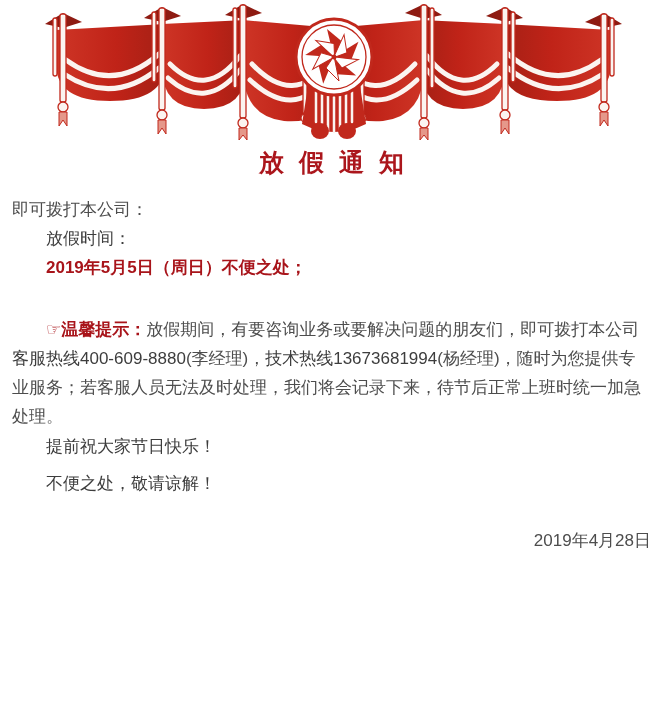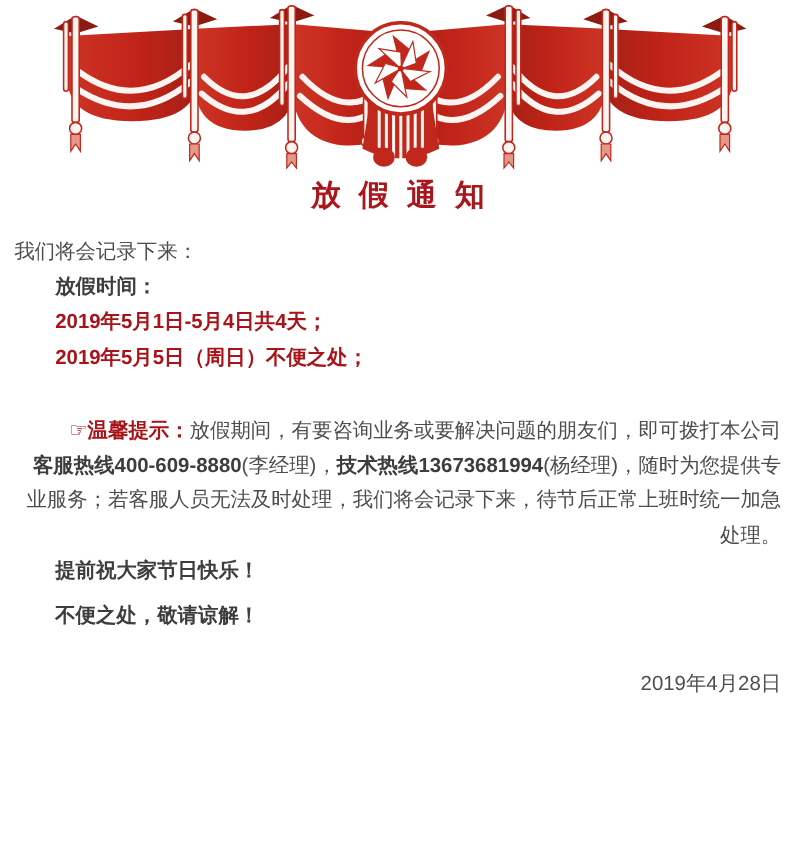--- a/index.html
+++ b/index.html
@@ -10,23 +10,23 @@
   }
   .banner { display:block; margin:0 auto; }
   .notice-title {
     margin:4px 0 0 0; text-align:center;
     font-size:25px; font-weight:bold; letter-spacing:4px;
     color:var(--accent-red,#ab161c);
   }
   .content { padding:16px 16px 0 12px; font-size:17px; line-height:1.72; }
   .content p { margin:0; }
   .indent { text-indent:2em; }
-  .bold { font-weight:bold; color:var(--bold-text,#3d3d3d); }
+  .bold { font-weight:normal; color:var(--bold-text,#3d3d3d); }
   .redbold { color:var(--red-text,#a8141a); font-weight:bold; }
-  .tip-para { margin-top:32px !important;text-align:right; }
+  .tip-para { margin-top:32px !important; }
   .apology { margin-top:8px !important; }
   .signature { margin-top:26px; text-align:right; line-height:1.95; }
   .arc { fill:none; stroke:#fbf4f0; stroke-width:5; stroke-linecap:round; }
   .strap { fill:#fbf4f0; stroke:var(--banner-red,#c1281c); stroke-width:1.3; }
   .bundle-line { stroke:#fbf4f0; stroke-width:2.5; stroke-linecap:round; }
 </style>
 </head>
 <body>
 
 <div class="page">
@@ -103,23 +103,22 @@
         <path d="M0,1 L-5,-24 L8,-11 Z" transform="rotate(252)" fill="#ffffff" stroke="var(--banner-red,#c1281c)" stroke-width="1"></path>
         <path d="M0,1 L-5,-24 L8,-11 Z" transform="rotate(324)" fill="#ffffff" stroke="var(--banner-red,#c1281c)" stroke-width="1"></path>
         <circle r="2.5"></circle>
       </g>
     </g>
   </svg>
 
   <h1 class="notice-title">放 假 通 知</h1>
 
   <div class="content">
-    <p>我们将会记录下来：</p>
+    <p>即可拨打本公司：</p>
     <p class="indent bold">放假时间：</p>
-    <p class="indent redbold">2019年5月1日-5月4日共4天；</p>
     <p class="indent redbold">2019年5月5日（周日）不便之处；</p>
 
     <p class="indent tip-para"><span class="redbold">☞</span><span class="redbold">温馨提示：</span><span>放假期间，有要咨询业务或要解决问题的朋友们，即可拨打本公司</span><span class="bold">客服热线400-609-8880</span><span>(李经理)，</span><span class="bold">技术热线13673681994</span><span>(杨经理)，随时为您提供专业服务；若客服人员无法及时处理，我们将会记录下来，待节后正常上班时统一加急处理。</span></p>
 
     <p class="indent bold">提前祝大家节日快乐！</p>
     <p class="indent bold apology">不便之处，敬请谅解！</p>
 
     <div class="signature">
       <p>2019年4月28日</p>
     </div>

